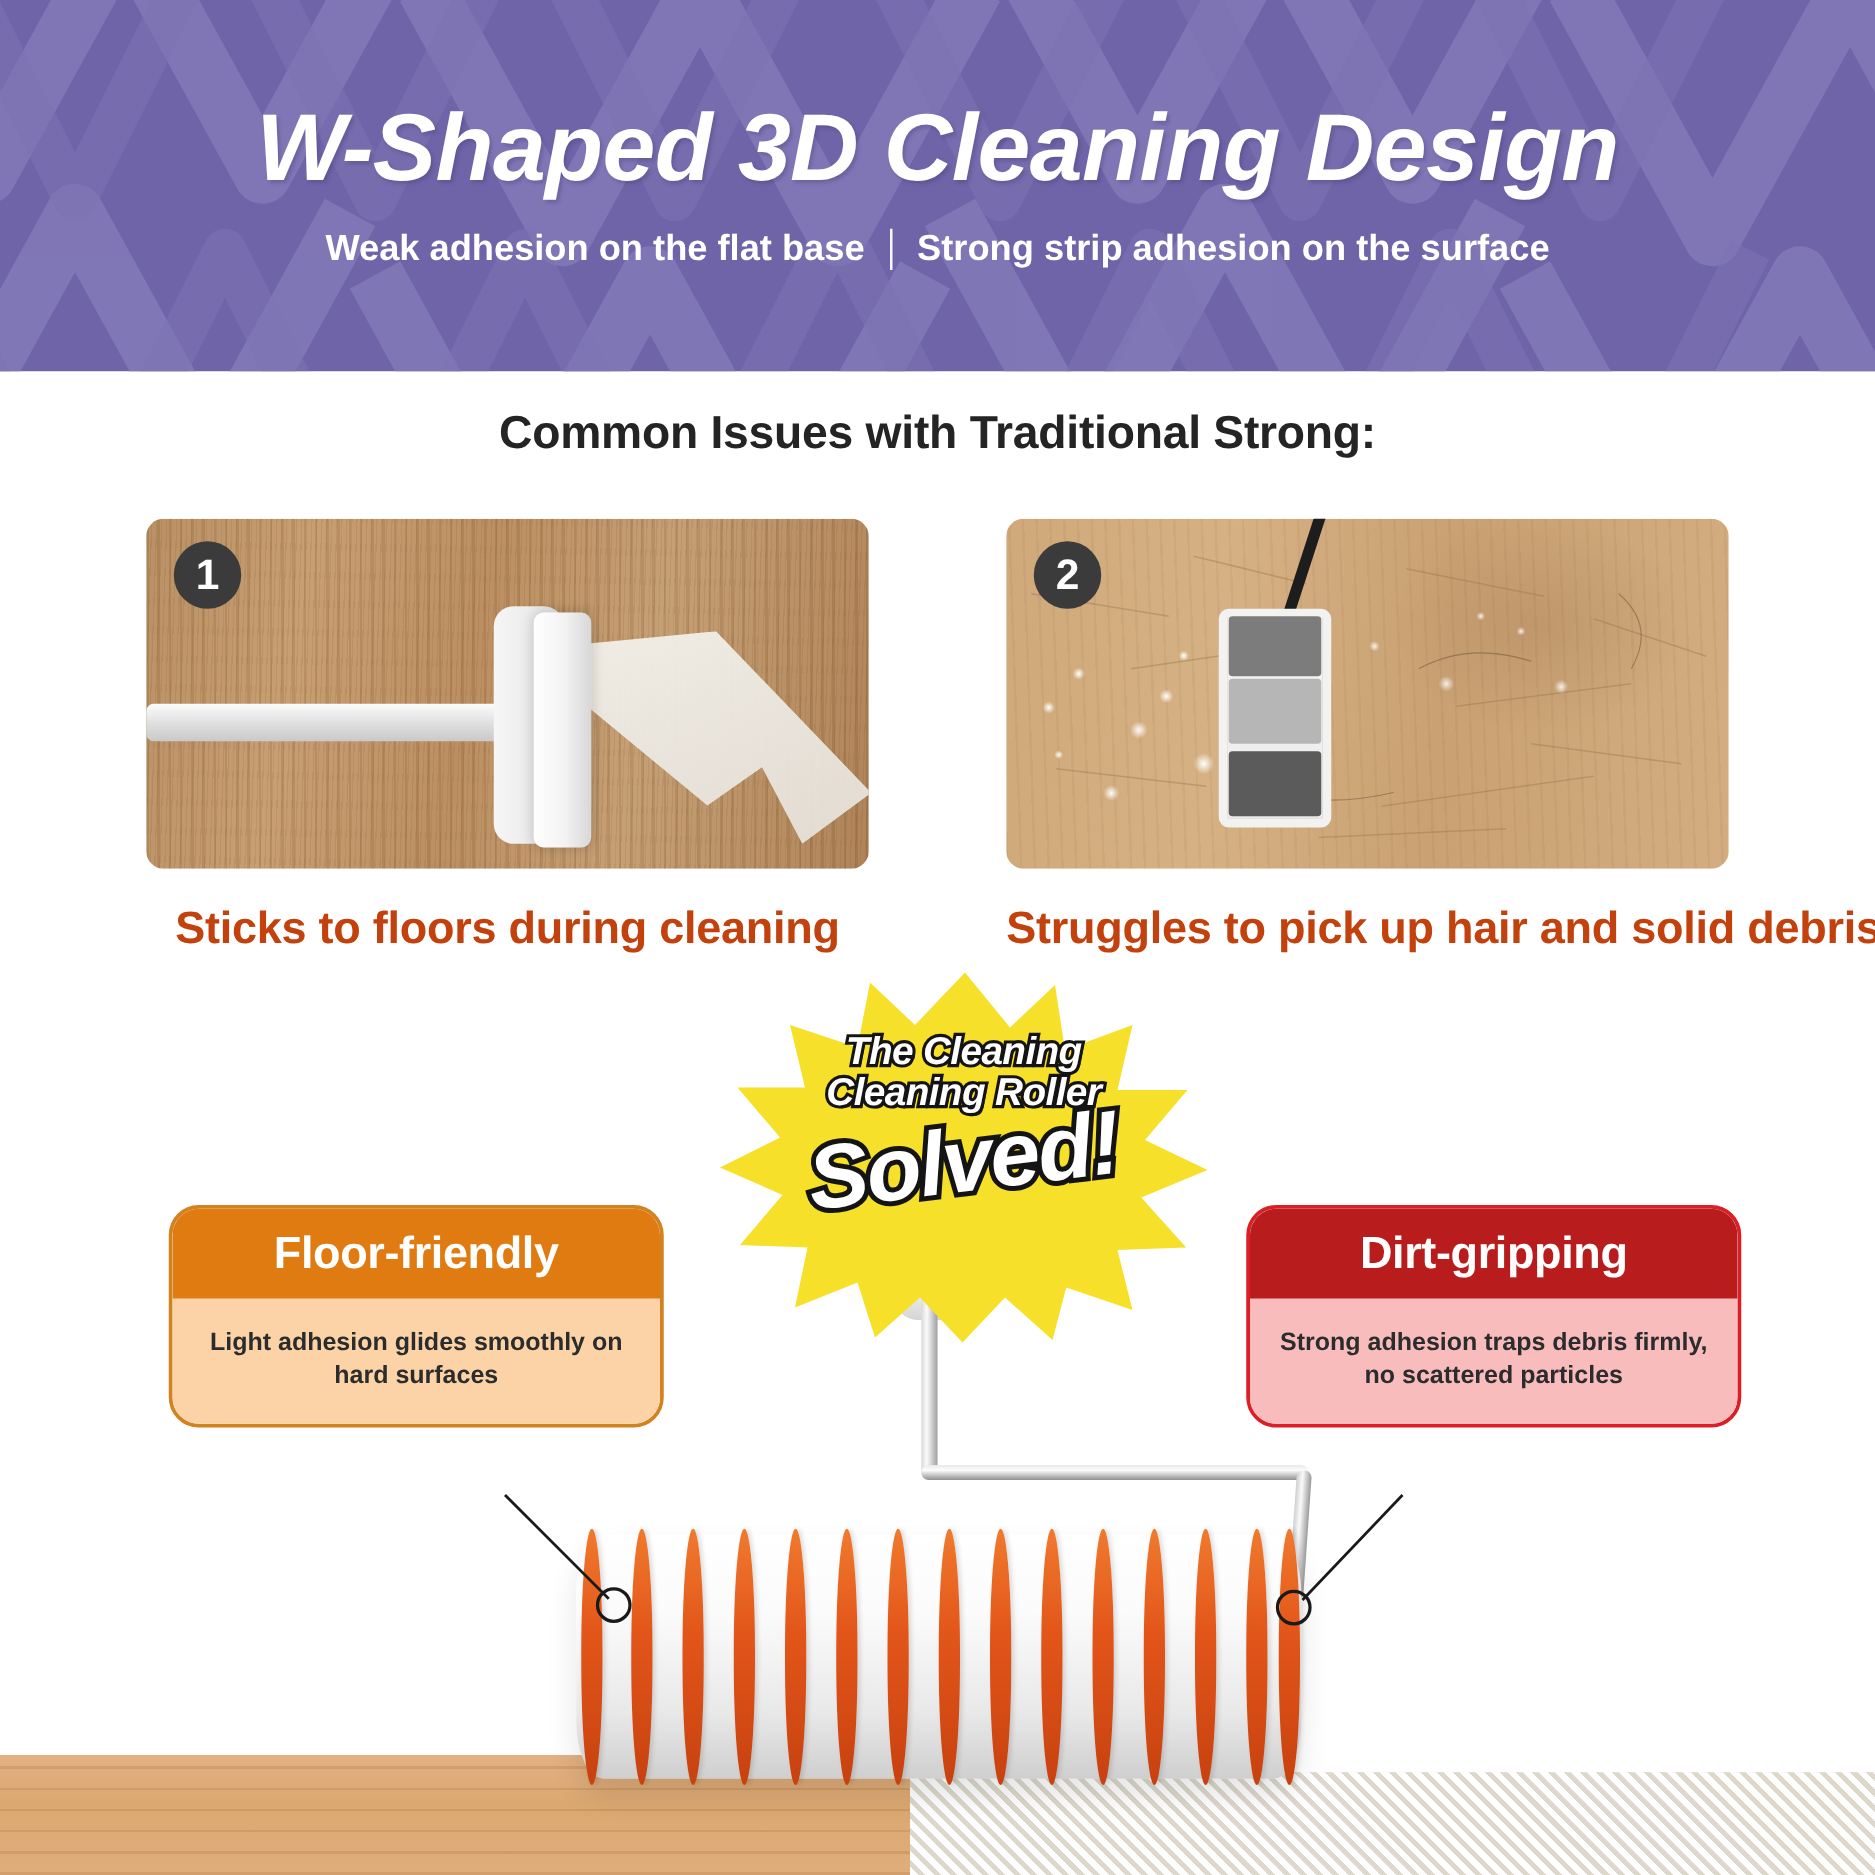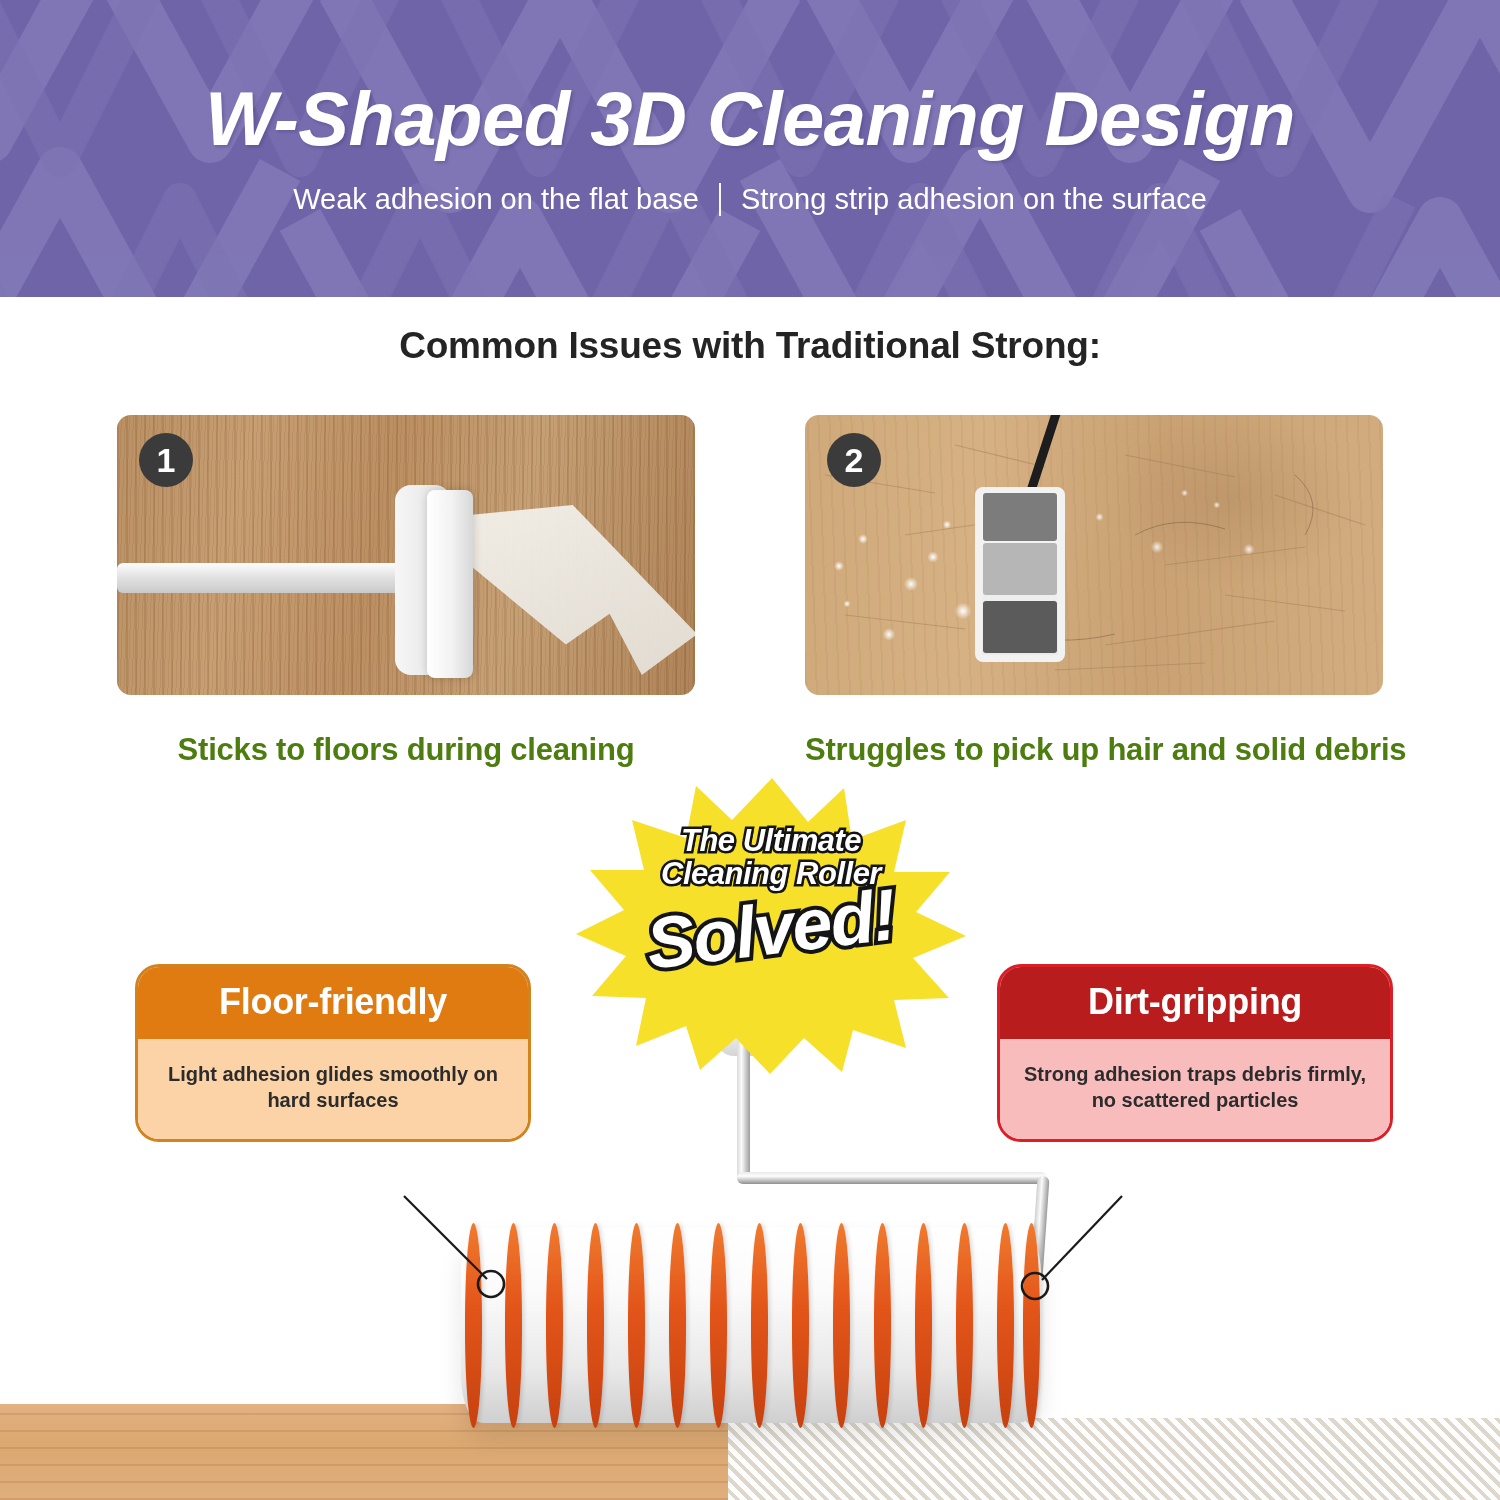--- a/index.html
+++ b/index.html
@@ -50,21 +50,21 @@
     margin: 0 0 26px 0;
     text-shadow: 2px 2px 3px rgba(60,50,100,0.28);
     white-space: nowrap;
   }
   .header-sub {
     display: flex;
     align-items: flex-end;
     gap: 20px;
     color: #ffffff;
     font-size: 29px;
-    font-weight: normal;
+    font-weight: bold;
     white-space: nowrap;
   }
   .header-sub-divider {
     display: inline-block;
     width: 2px;
     height: 33px;
     background: #ffffff;
     opacity: 0.95;
   }
 
@@ -136,25 +136,25 @@
     background: #3b3b3b;
     color: #ffffff;
     font-size: 34px;
     font-weight: bold;
     display: flex;
     align-items: center;
     justify-content: center;
     z-index: 5;
   }
   .issue-caption {
-    margin-top: 37px;
+    margin-top: 26px;
     text-align: center;
-    font-size: 31px;
-    font-weight: bold;
-    color: #4d7c0f;
+    font-size: 36px;
+    font-weight: bold;
+    color: #c2410c;
     letter-spacing: -0.2px;
     white-space: nowrap;
   }
 
   
   .lint-handle {
     position: absolute;
     left: 0px; top: 148px;
     width: 300px; height: 30px;
     background: linear-gradient(180deg,#fdfdfd,#e3e3e3 45%,#c9c9c9);
@@ -525,21 +525,21 @@
   <circle cx="491" cy="1284" r="13" stroke="#1a1a1a" stroke-width="2.6" fill="none"></circle>
   <path d="M1122 1196 L1042 1280" stroke="#1a1a1a" stroke-width="2.2" fill="none"></path>
   <circle cx="1035" cy="1286" r="13" stroke="#1a1a1a" stroke-width="2.6" fill="none"></circle>
 </svg>
 
 <div class="burst-wrap">
   <svg viewBox="0 0 390 300" width="390" height="300">
     <polygon fill="#f6e02a" points="196,2 232,46 268,12 276,64 330,44 318,96 374,96 340,136 390,160 337,182 373,222 318,224 330,272 277,254 266,296 228,262 194,298 160,262 124,294 110,250 60,270 70,222 16,220 50,180 0,158 48,134 14,94 68,94 56,44 110,62 120,10 156,44"></polygon>
   </svg>
   <div class="burst-text">
-    <div class="burst-l1">The Ultimate</div>
+    <div class="burst-l1">The Cleaning</div>
     <div class="burst-l2">Cleaning Roller</div>
     <div class="burst-solved">Solved!</div>
   </div>
 </div>
 
 <div class="callout left">
   <div class="callout-head">Floor-friendly</div>
   <div class="callout-body">Light adhesion glides smoothly on hard surfaces</div>
 </div>
 

